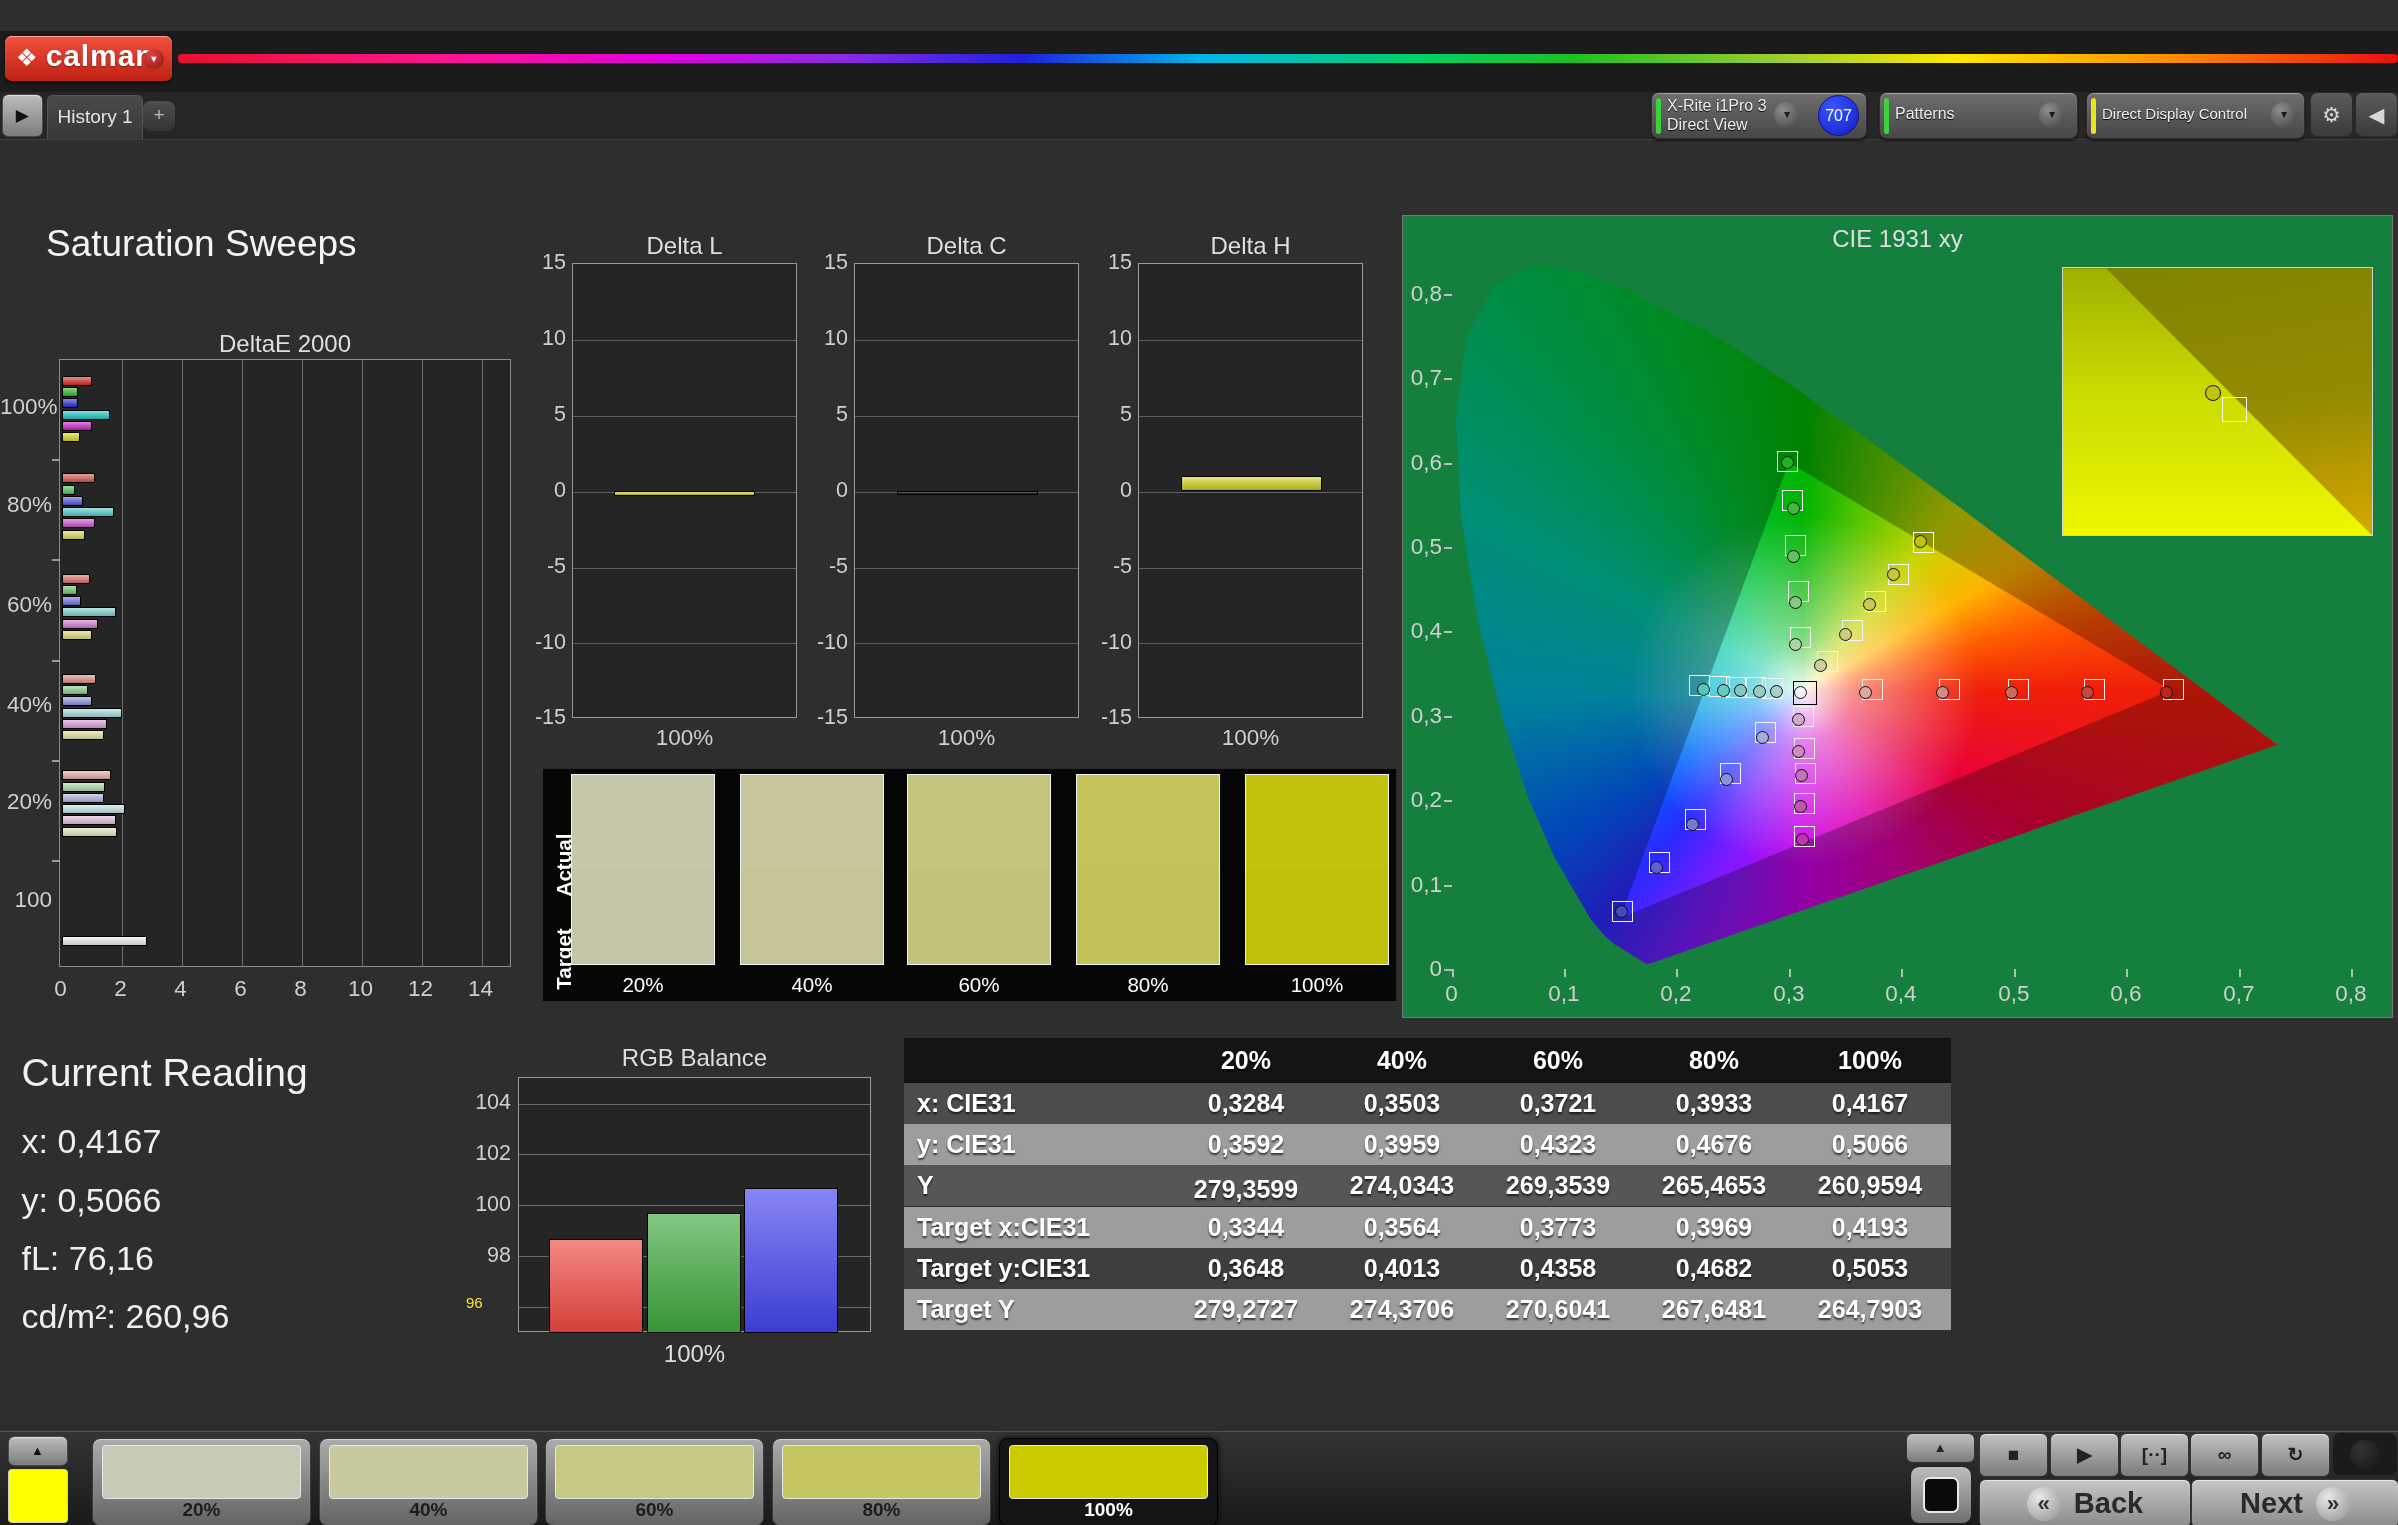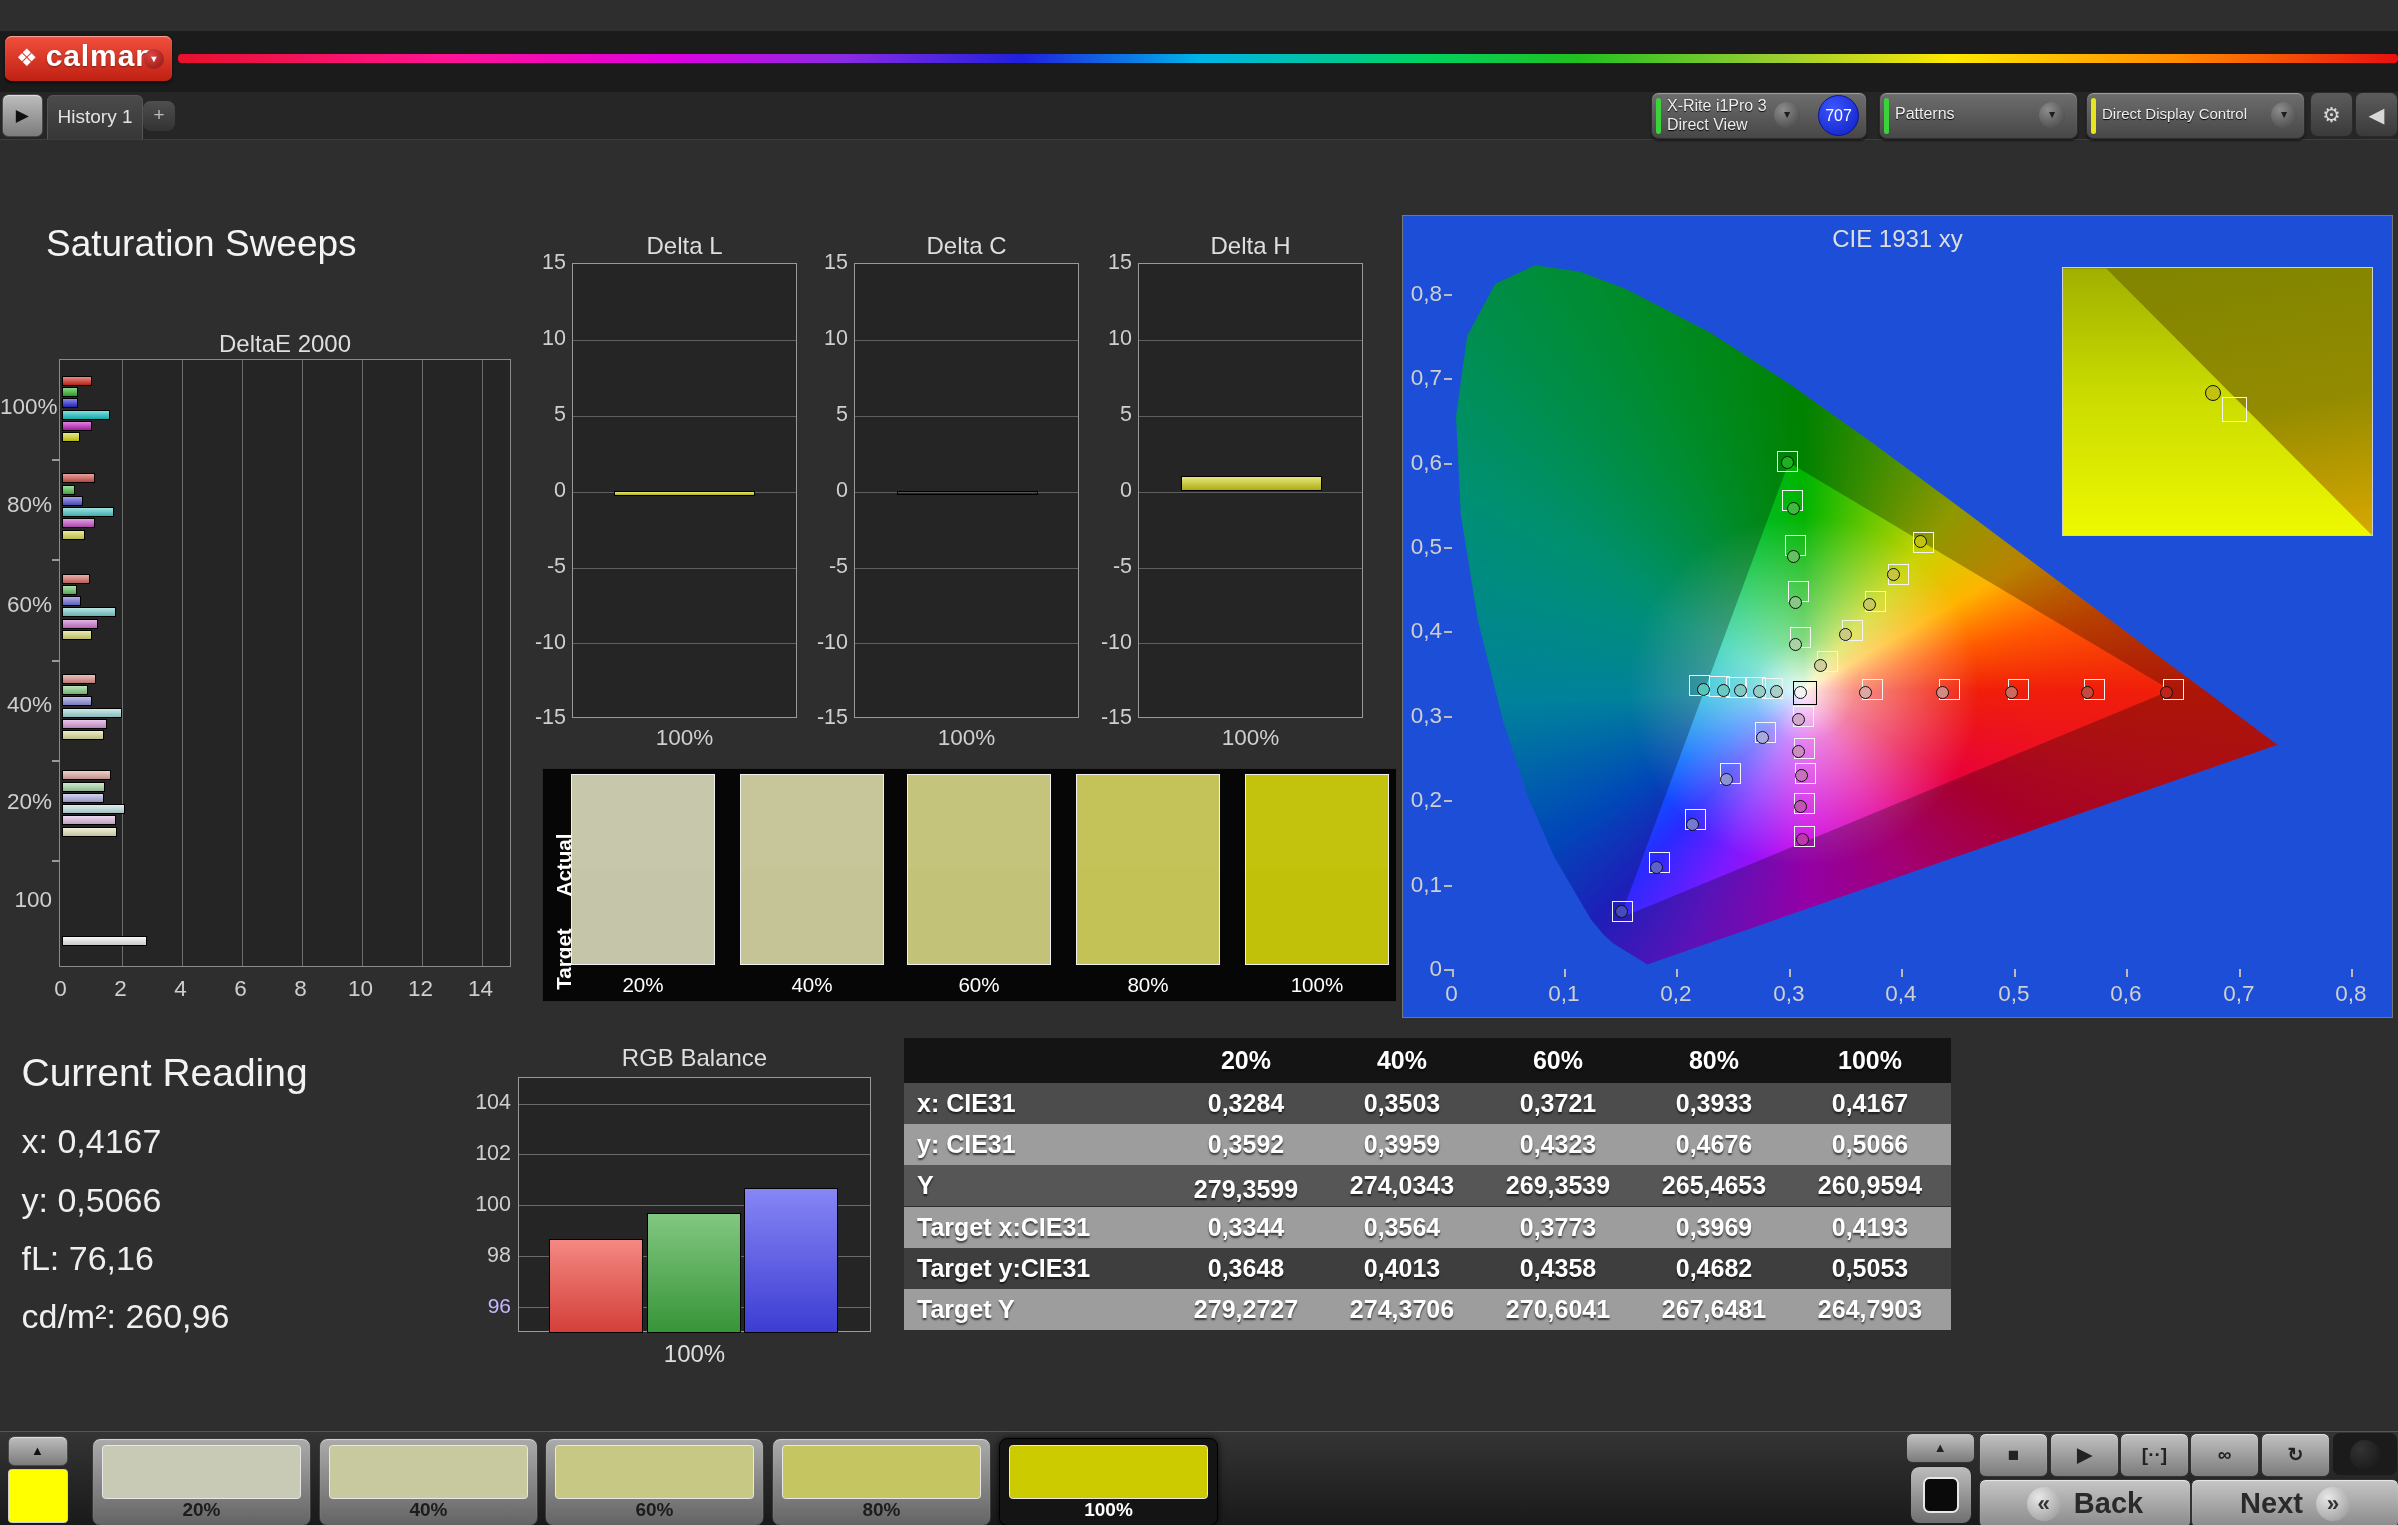--- a/index.html
+++ b/index.html
@@ -42,21 +42,21 @@
       color:#fff;font-size:16px;text-align:center;line-height:39px;}
   .sqbtn{top:92px;width:41px;height:43px;color:#d8d8d8;font-size:20.6px;text-align:center;line-height:43px;
       background:linear-gradient(#5c5c5c,#3a3a3a);border:0.9px solid #2a2a2a;border-radius:7.5px;}
   
   #page-title{left:46px;top:223px;font-size:37px;color:#f4f4f4;font-weight:400;}
   .chart-title{color:#dedede;font-size:24px;text-align:center;}
   
   #swatch-panel{left:542px;top:768px;width:853px;height:232px;background:#060606;border:0.9px solid #2a2a2a;}
   .rotlab{color:#fff;font-size:20.6px;font-weight:bold;transform:rotate(-90deg);transform-origin:center;}
   
-  #cie-panel{left:1402px;top:215px;width:989px;height:801px;background:#1d4ed8;border:0.9px solid #777;}
+  #cie-panel{left:1402px;top:215px;width:989px;height:801px;background:#15803d;border:0.9px solid #777;}
   #cie-plotwrap{left:13px;top:42px;width:976px;height:750px;}
   .cieclip{position:absolute;left:0;top:0;width:976px;height:735px;}
   .ciepoint{position:absolute;border-radius:50%;box-sizing:border-box;border:1.9px solid #101010;}
   .cietarget{position:absolute;box-sizing:border-box;border:1.9px solid #f4f4f4;background:transparent;}
   #cie-inset{position:absolute;left:646px;top:9.4px;width:309px;height:267px;border:1.9px solid #d0d0d0;
      background:linear-gradient(170deg,#7f8400 0%,#938b00 55%,#d8a800 100%);overflow:hidden;}
   #cie-inset .bright{position:absolute;inset:0;
      background:linear-gradient(180deg,#a0b000 0%,#c8da00 45%,#eef800 100%);
      clip-path:polygon(0% 0%,14% 0%,100% 100%,0% 100%);}
   
@@ -247,21 +247,21 @@
         <div style="position: absolute; left: 0px; top: 178px; width: 100%; height: 0.9px; background: rgb(106, 106, 106);"></div>
         <div style="position: absolute; left: 0px; top: 229px; width: 100%; height: 0.9px; background: rgb(106, 106, 106);"></div>
         <div style="position: absolute; left: 30px; top: 161px; width: 94px; height: 94px; background: linear-gradient(rgba(255, 255, 255, 0.35), rgba(0, 0, 0, 0.12)), rgb(240, 72, 64); border: 1.9px solid rgb(0, 0, 0); box-sizing: border-box;"></div>
         <div style="position: absolute; left: 128px; top: 135px; width: 94px; height: 120px; background: linear-gradient(rgba(255, 255, 255, 0.35), rgba(0, 0, 0, 0.12)), rgb(63, 169, 63); border: 1.9px solid rgb(0, 0, 0); box-sizing: border-box;"></div>
         <div style="position: absolute; left: 225px; top: 110px; width: 94px; height: 145px; background: linear-gradient(rgba(255, 255, 255, 0.35), rgba(0, 0, 0, 0.12)), rgb(69, 69, 240); border: 1.9px solid rgb(0, 0, 0); box-sizing: border-box;"></div>
       </div>
       <div style="position: absolute; left: 466px; top: 1090px; width: 45px; text-align: right; color: rgb(207, 207, 207); font-size: 21.5px;">104</div>
       <div style="position: absolute; left: 466px; top: 1141px; width: 45px; text-align: right; color: rgb(207, 207, 207); font-size: 21.5px;">102</div>
       <div style="position: absolute; left: 466px; top: 1192px; width: 45px; text-align: right; color: rgb(207, 207, 207); font-size: 21.5px;">100</div>
       <div style="position: absolute; left: 466px; top: 1243px; width: 45px; text-align: right; color: rgb(207, 207, 207); font-size: 21.5px;">98</div>
-      <div style="position: absolute; left: 466px; top: 1294px; width: 45px; text-align: right; color: #c4b5fd; font-size: 21px;">96</div>
+      <div style="position: absolute; left: 466px; top: 1294px; width: 45px; text-align: left; color: #fde047; font-size: 15px;">96</div>
       <div style="position: absolute; left: 518px; top: 1340px; width: 353px; text-align: center; color: rgb(222, 222, 222); font-size: 24px;">100%</div>
     </div>
 
   <div id="swatch-panel" class="abs">
     <div class="abs rotlab" style="left:-17px;top:84px;width:75px;text-align:center">Actual</div>
     <div class="abs rotlab" style="left:-17px;top:178px;width:75px;text-align:center">Target</div>
   <div style="position: absolute; left: 28px; top: 4.7px; width: 144px; height: 191px; border: 1.9px solid rgb(240, 240, 240); box-sizing: border-box;">
         <div style="position: absolute; left: 0px; top: 0px; width: 100%; height: 50%; background: rgb(199, 199, 172);"></div>
         <div style="position: absolute; left: 0px; top: 50%; width: 100%; height: 50%; background: rgb(197, 197, 170);"></div>
       </div>

